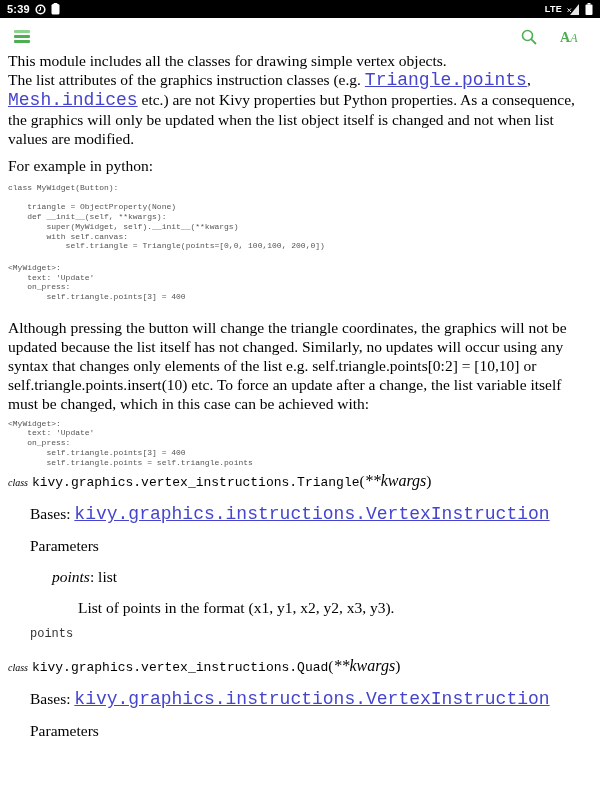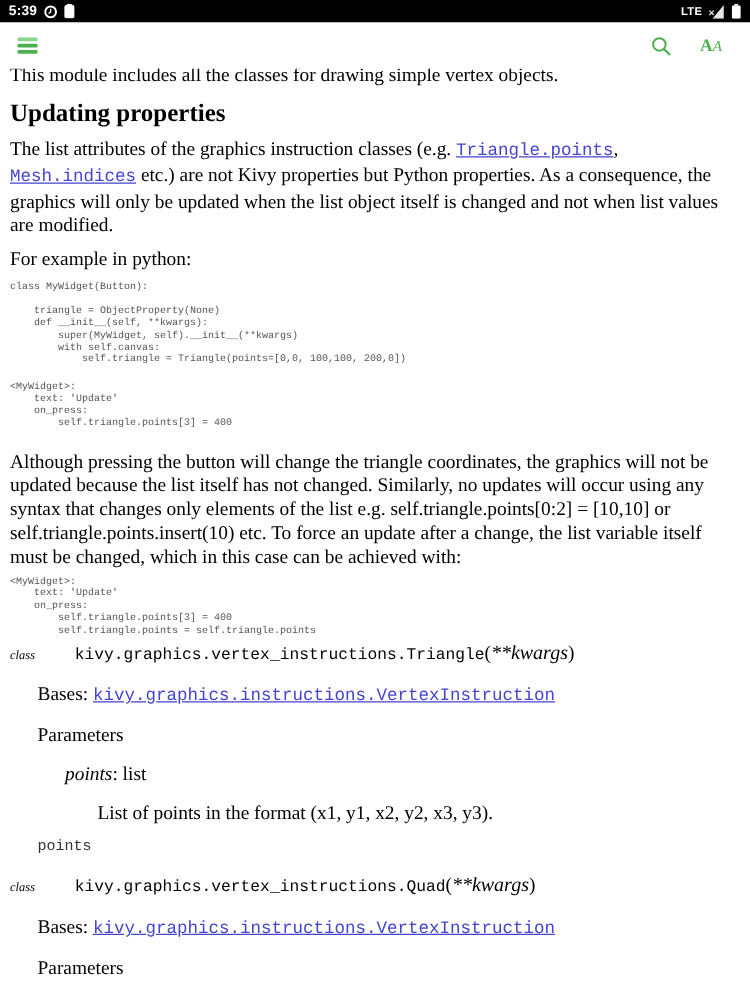--- a/index.html
+++ b/index.html
@@ -30,32 +30,32 @@
   .fonticon{color:#4caf50;font-family:"Liberation Serif", serif;white-space:nowrap;}
   .fonticon .big{font-size:14px;font-weight:bold;}
   .fonticon .small{font-size:12px;font-style:italic;}
   
   .content{padding:0 8px;font-size:15.5px;line-height:19px;}
   .intro-clip{height:15px;overflow:hidden;}
   .intro-clip div{margin-top:-4px;}
   h2{font-size:20px;line-height:22px;margin:10px 0 8px 0;font-weight:bold;}
   p{margin:0 0 8px 0;}
   .mono-link{
-    font-family:"Liberation Mono", monospace;font-size:14px;
+    font-family:"Liberation Mono", monospace;font-size:18px;
     color:#4444cf;text-decoration:underline;cursor:pointer;
   }
   pre{
     font-family:"Liberation Mono", monospace;font-size:8px;line-height:9.7px;
     color:#555;margin:6px 0 12px 0;white-space:pre;
   }
   .para2{margin:16px 0 6px 0;}
   .pre3{margin-bottom:4px;}
   .sig{margin:0 0 12px 0;white-space:nowrap;}
   .sig .kw{font-style:italic;font-size:10px;}
-  .sig .nm{font-family:"Liberation Mono", monospace;font-size:13px;margin-left:28px;}
+  .sig .nm{font-family:"Liberation Mono", monospace;font-size:13px;}
   .sig .pr{font-size:15.5px;}
   .sig .ar{font-style:italic;font-size:16px;}
   .ind1{margin:0 0 12px 22px;}
   .ind2{margin:0 0 12px 44px;}
   .ind3{margin:0 0 8px 70px;}
   .prop-name{font-family:"Liberation Mono", monospace;font-size:12px;color:#333;margin:0 0 12px 22px;}
   .prop-desc{margin:0 0 8px 48px;}
   .pname{font-style:italic;}
   
   .wsvg{display:block;}
@@ -117,21 +117,20 @@
     <span class="fonticon"><span class="big">A</span><span class="small">A</span></span>
   </div>
 </div>
 
 <div class="content">
 
   <div class="intro-clip">
     <div>This module includes all the classes for drawing simple vertex objects.</div>
   </div>
 
-  <h2>Updating properties</h2>
 
   <p><span>The list attributes of the graphics instruction classes (e.g. </span><span class="mono-link">Triangle.points</span><span>, </span><span class="mono-link">Mesh.indices</span><span> etc.) are not Kivy properties but Python properties. As a consequence, the graphics will only be updated when the list object itself is changed and not when list values are modified.</span></p>
 
   <p>For example in python:</p>
 
   <pre>class MyWidget(Button):
 
     triangle = ObjectProperty(None)
     def __init__(self, **kwargs):
         super(MyWidget, self).__init__(**kwargs)

